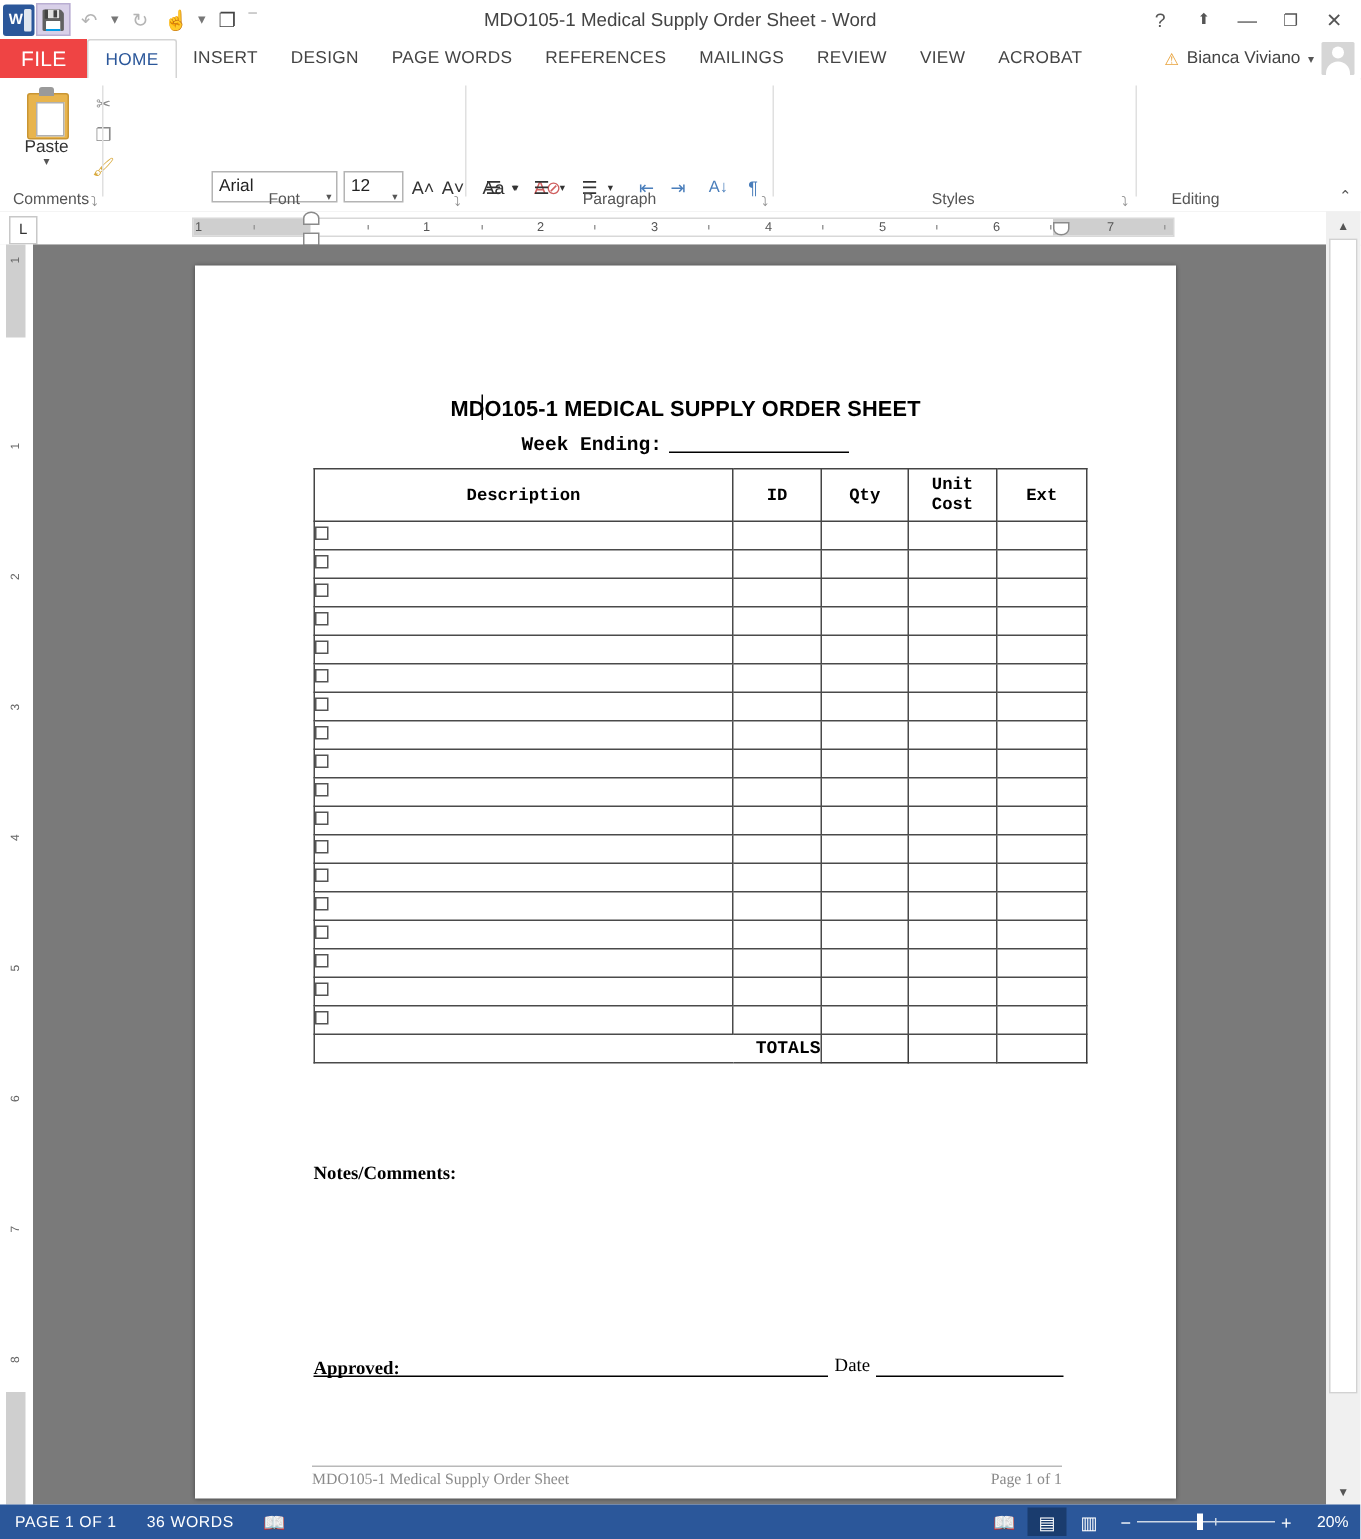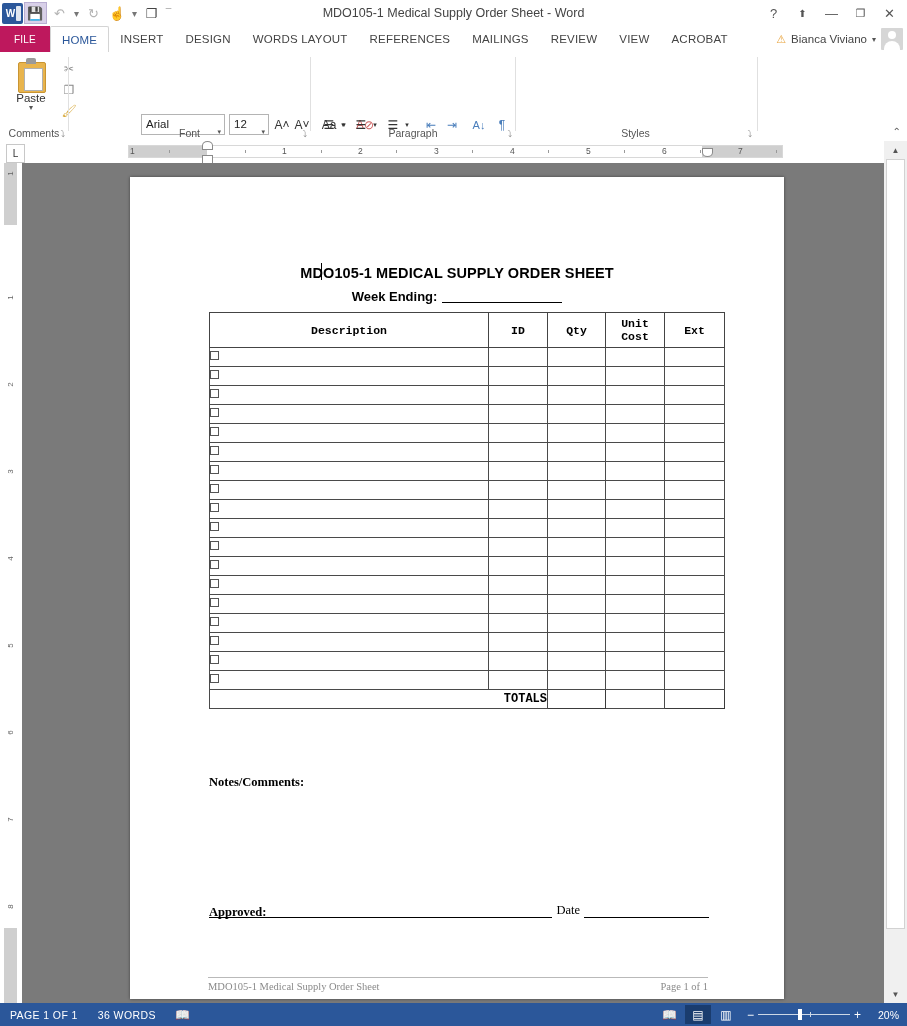--- a/index.html
+++ b/index.html
@@ -22,21 +22,21 @@
   .qbtn.dis{color:#b4b4b4;}
   .qsep{width:9px;height:22px;display:flex;align-items:center;justify-content:center;font-size:10px;color:#777;}
   .wintitle{position:absolute;left:0;top:0;width:907px;height:26px;line-height:26px;text-align:center;font-size:12.5px;color:#444;}
   .wincontrols{position:absolute;right:3px;top:0;height:26px;display:flex;align-items:center;gap:0px;}
   .wc{width:29px;height:24px;display:flex;align-items:center;justify-content:center;font-size:13px;color:#555;cursor:default;}
 
   
   .tabbar{position:absolute;left:0;top:26px;width:907px;height:26px;background:#fff;border-bottom:1px solid #d4d4d4;}
   .tabs{display:flex;align-items:stretch;height:26px;}
   .tab{padding:0 11px;display:flex;align-items:center;font-size:11.5px;color:#444;letter-spacing:.2px;cursor:default;}
-  .tab.file{background:#be185d;color:#fff;font-size:10px;padding:0 14px;}
+  .tab.file{background:#ef4444;color:#fff;font-size:14px;padding:0 14px;}
   .tab.active{color:#2b579a;border:1px solid #d4d4d4;border-bottom:1px solid #fff;background:#fff;margin-bottom:-1px;border-radius:2px 2px 0 0;}
   .userbox{position:absolute;right:4px;top:0;height:26px;display:flex;align-items:center;gap:5px;}
   .userbox .uname{font-size:11.5px;color:#444;}
   .warnicon{color:#e8a33d;font-size:11px;}
   .avatar{width:22px;height:22px;background:#d6d6d6;border-radius:1px;position:relative;overflow:hidden;}
   .avatar:before{content:"";position:absolute;left:7px;top:3px;width:8px;height:8px;border-radius:50%;background:#fff;}
   .avatar:after{content:"";position:absolute;left:3px;top:13px;width:16px;height:11px;border-radius:8px 8px 0 0;background:#fff;}
 
   
   .ribbon{position:absolute;left:0;top:52px;width:907px;height:89px;background:#fff;border-bottom:1px solid #d4d4d4;}
@@ -81,21 +81,21 @@
 
   
   .docarea{position:absolute;left:22px;top:163px;width:862px;height:840px;background:#7a7a7a;overflow:hidden;}
   .page{position:absolute;left:108px;top:14px;width:654px;height:822px;background:#fff;box-shadow:0 0 3px rgba(0,0,0,.45);}
 
   .hdr{position:absolute;left:78px;top:50px;width:500px;display:flex;justify-content:space-between;border-bottom:1px solid #b9b9b9;padding-bottom:2px;}
   .hdr span{font-family:"Liberation Serif", serif;font-size:10.5px;color:#7e7e7e;}
 
   .doctitle{position:absolute;left:0;top:88px;width:654px;text-align:center;font-size:14.5px;font-weight:bold;color:#000;letter-spacing:.1px;}
   .caretline{position:absolute;left:191px;top:86px;width:1px;height:17px;background:#000;}
-  .weekline{position:absolute;left:0;top:112px;width:654px;text-align:center;font-family:Liberation Sans, sans-serif;font-size:13px;color:#000;}
+  .weekline{position:absolute;left:0;top:112px;width:654px;text-align:center;font-family:Liberation Mono, monospace;font-size:13px;color:#000;}
   .weekline b{font-weight:bold;}
   .wblank{display:inline-block;width:120px;border-bottom:1px solid #000;margin-left:5px;vertical-align:-2px;height:12px;}
 
   table.order{position:absolute;left:79px;top:135px;width:500px;border-collapse:collapse;table-layout:fixed;font-family:Liberation Mono, monospace;}
   table.order th{border:1px solid #444;font-size:11.5px;font-weight:bold;text-align:center;padding:4px 2px;color:#000;height:26px;}
   table.order td{border:1px solid #4a4a4a;height:18px;padding:0;}
   td.desc{padding-left:4px;}
   .chk{display:inline-block;width:7px;height:7px;border:1px solid #555;background:#fff;vertical-align:1px;}
   .totrow td{border:none;height:25px;}
   .totlabel{text-align:right;padding-right:6px;font-size:12px;font-weight:bold;color:#000;}
@@ -158,21 +158,21 @@
       <div class="wc">✕</div>
     </div>
   </div>
 
   <div class="tabbar">
     <div class="tabs">
       <div class="tab file">FILE</div>
       <div class="tab active">HOME</div>
       <div class="tab">INSERT</div>
       <div class="tab">DESIGN</div>
-      <div class="tab">WORDS LAYOUT</div>
+      <div class="tab">PAGE WORDS</div>
       <div class="tab">REFERENCES</div>
       <div class="tab">MAILINGS</div>
       <div class="tab">REVIEW</div>
       <div class="tab">VIEW</div>
       <div class="tab">ACROBAT</div>
     </div>
     <div class="userbox">
       <span class="warnicon">⚠</span>
       <span class="uname">Bianca Viviano</span>
       <span style="font-size:8px;color:#555">▾</span>
@@ -264,20 +264,24 @@
     </div>
     <div class="gsep" style="left:515px"></div>
 
     <div class="group" style="left:516px;width:239px">
 
       <div class="glabel">Styles</div>
       <div class="dlg">⤵</div>
     </div>
     <div class="gsep" style="left:757px"></div>
 
+    <div class="group" style="left:758px;width:100px">
+
+      <div class="glabel" style="width:78px">Editing</div>
+    </div>
     <div class="collapse">⌃</div>
   </div>
 
   <div class="hruler">
     <div class="tabsel">L</div>
     <div class="rulertrack">
       <div class="rzone" style="left:0;width:78px"></div>
       <div class="rzone" style="right:0;width:80px"></div>
       <div class="rnum" style="left:1px">1</div>
       <div class="rnum" style="left:153px">1</div>

